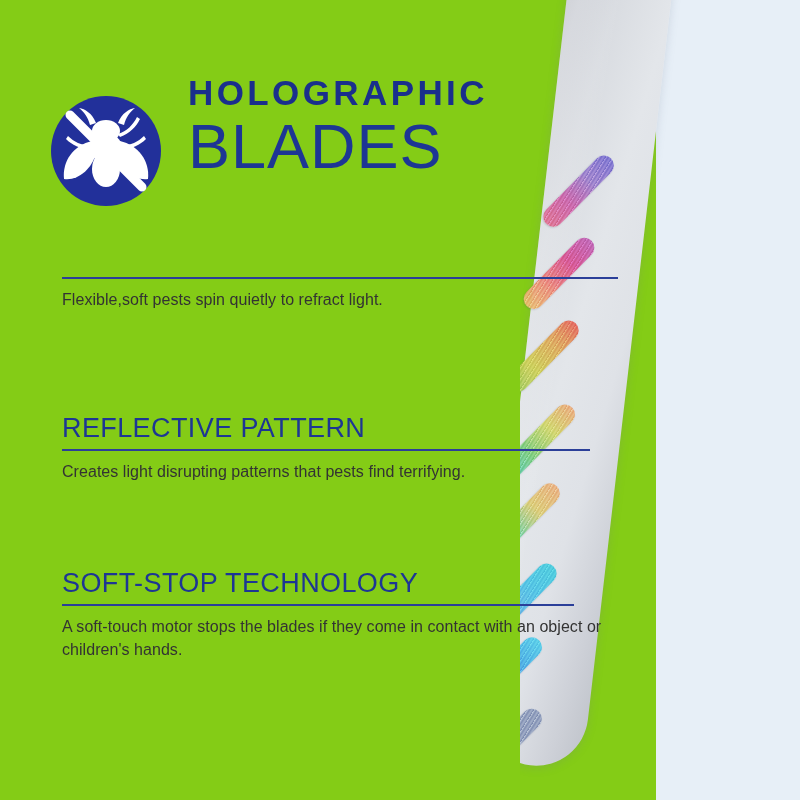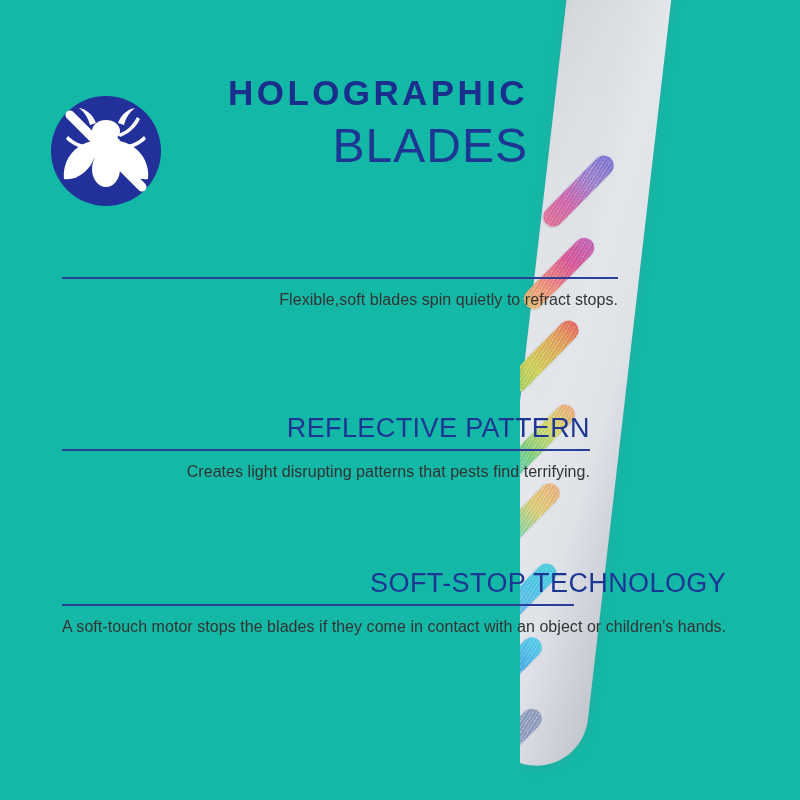--- a/index.html
+++ b/index.html
@@ -5,23 +5,22 @@
 <style>
   * { margin:0; padding:0; box-sizing:border-box; }
   html, body {
     width:800px; height:800px;
     font-family:"Liberation Sans", sans-serif;
     background:#e7eff7;
     overflow:hidden;
   }
   #stage {
     position:relative;
-    width:800px; height:800px;
-    background:#14b8a6;
-    text-align:right;
+    width:656px; height:800px;
+    background:#84cc16;
   }
 
   
   #product-photo {
     position:absolute;
     left:520px; top:0;
     width:280px; height:800px;
     overflow:hidden;
   }
   .blade {
@@ -90,21 +89,21 @@
   }
   #title-top{
     font-size:35px;
     font-weight:700;
     letter-spacing:3.4px;
     color:#1a2f8c;
     line-height:42px;
     white-space:nowrap;
   }
   #title-main{
-    font-size:48px;
+    font-size:63px;
     font-weight:300;
     letter-spacing:1px;
     color:#1d3694;
     line-height:68px;
     margin-top:-2px;
     white-space:nowrap;
   }
 
   
   .feature{
@@ -201,21 +200,21 @@
     </svg>
   </div>
 
   <div id="header-text">
     <div id="title-top">HOLOGRAPHIC</div>
     <div id="title-main">BLADES</div>
   </div>
 
   <div class="feature" id="feature-0">
     <div class="feature-rule"></div>
-    <div class="feature-body">Flexible,soft blades spin quietly to refract stops.</div>
+    <div class="feature-body">Flexible,soft pests spin quietly to refract light.</div>
   </div>
 
   <div class="feature" id="feature-2">
     <div class="feature-title">SOFT-STOP TECHNOLOGY</div>
     <div class="feature-rule"></div>
     <div class="feature-body">A soft-touch motor stops the blades if they come in contact with an object or children's hands.</div>
   </div>
 
   <div class="feature" id="feature-1">
     <div class="feature-title">REFLECTIVE PATTERN</div>

